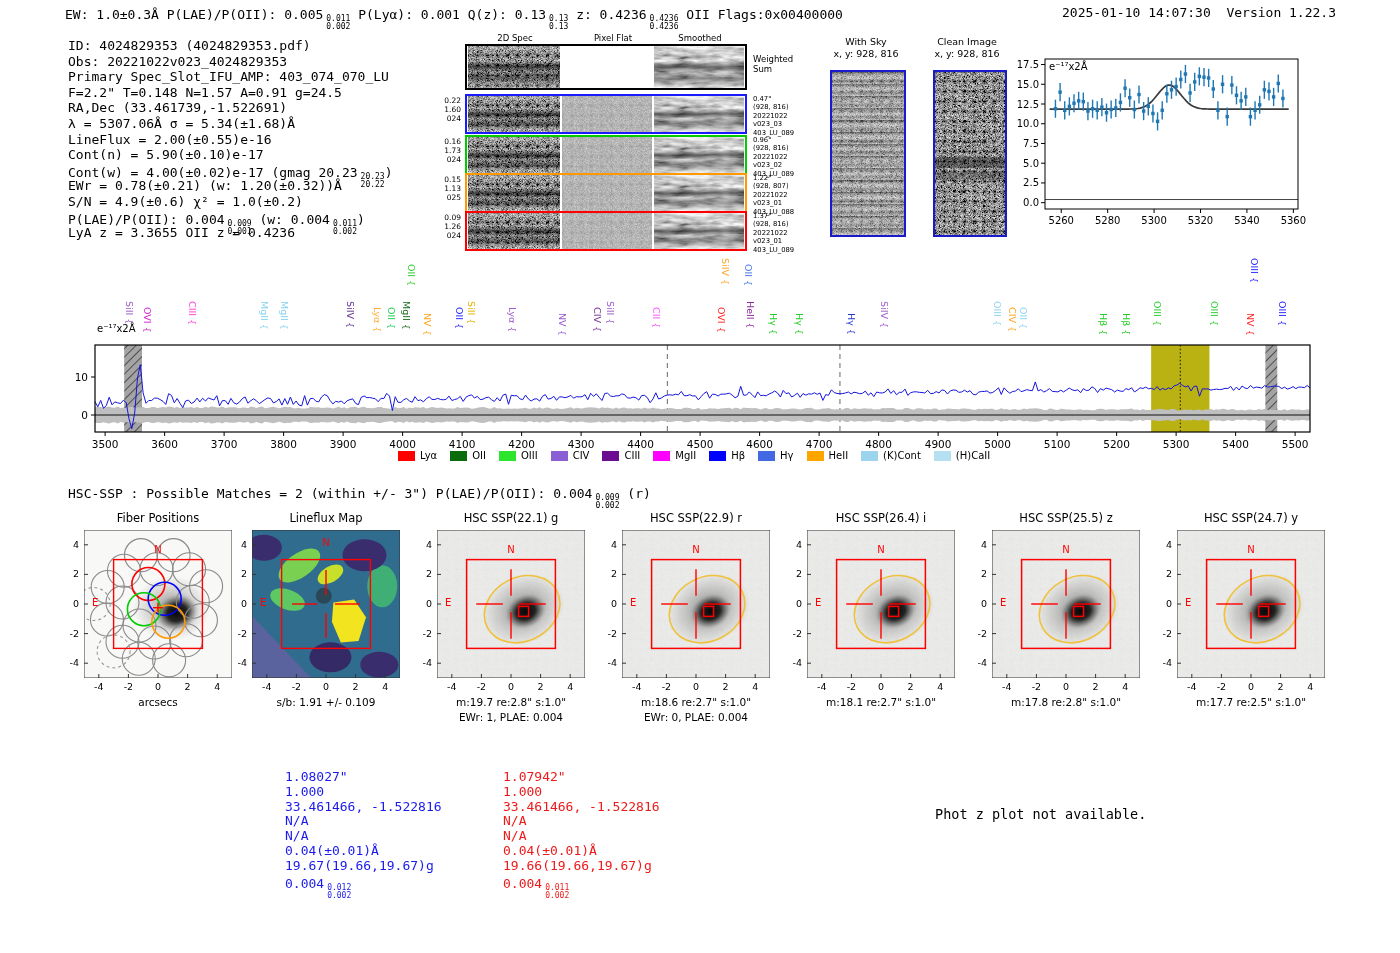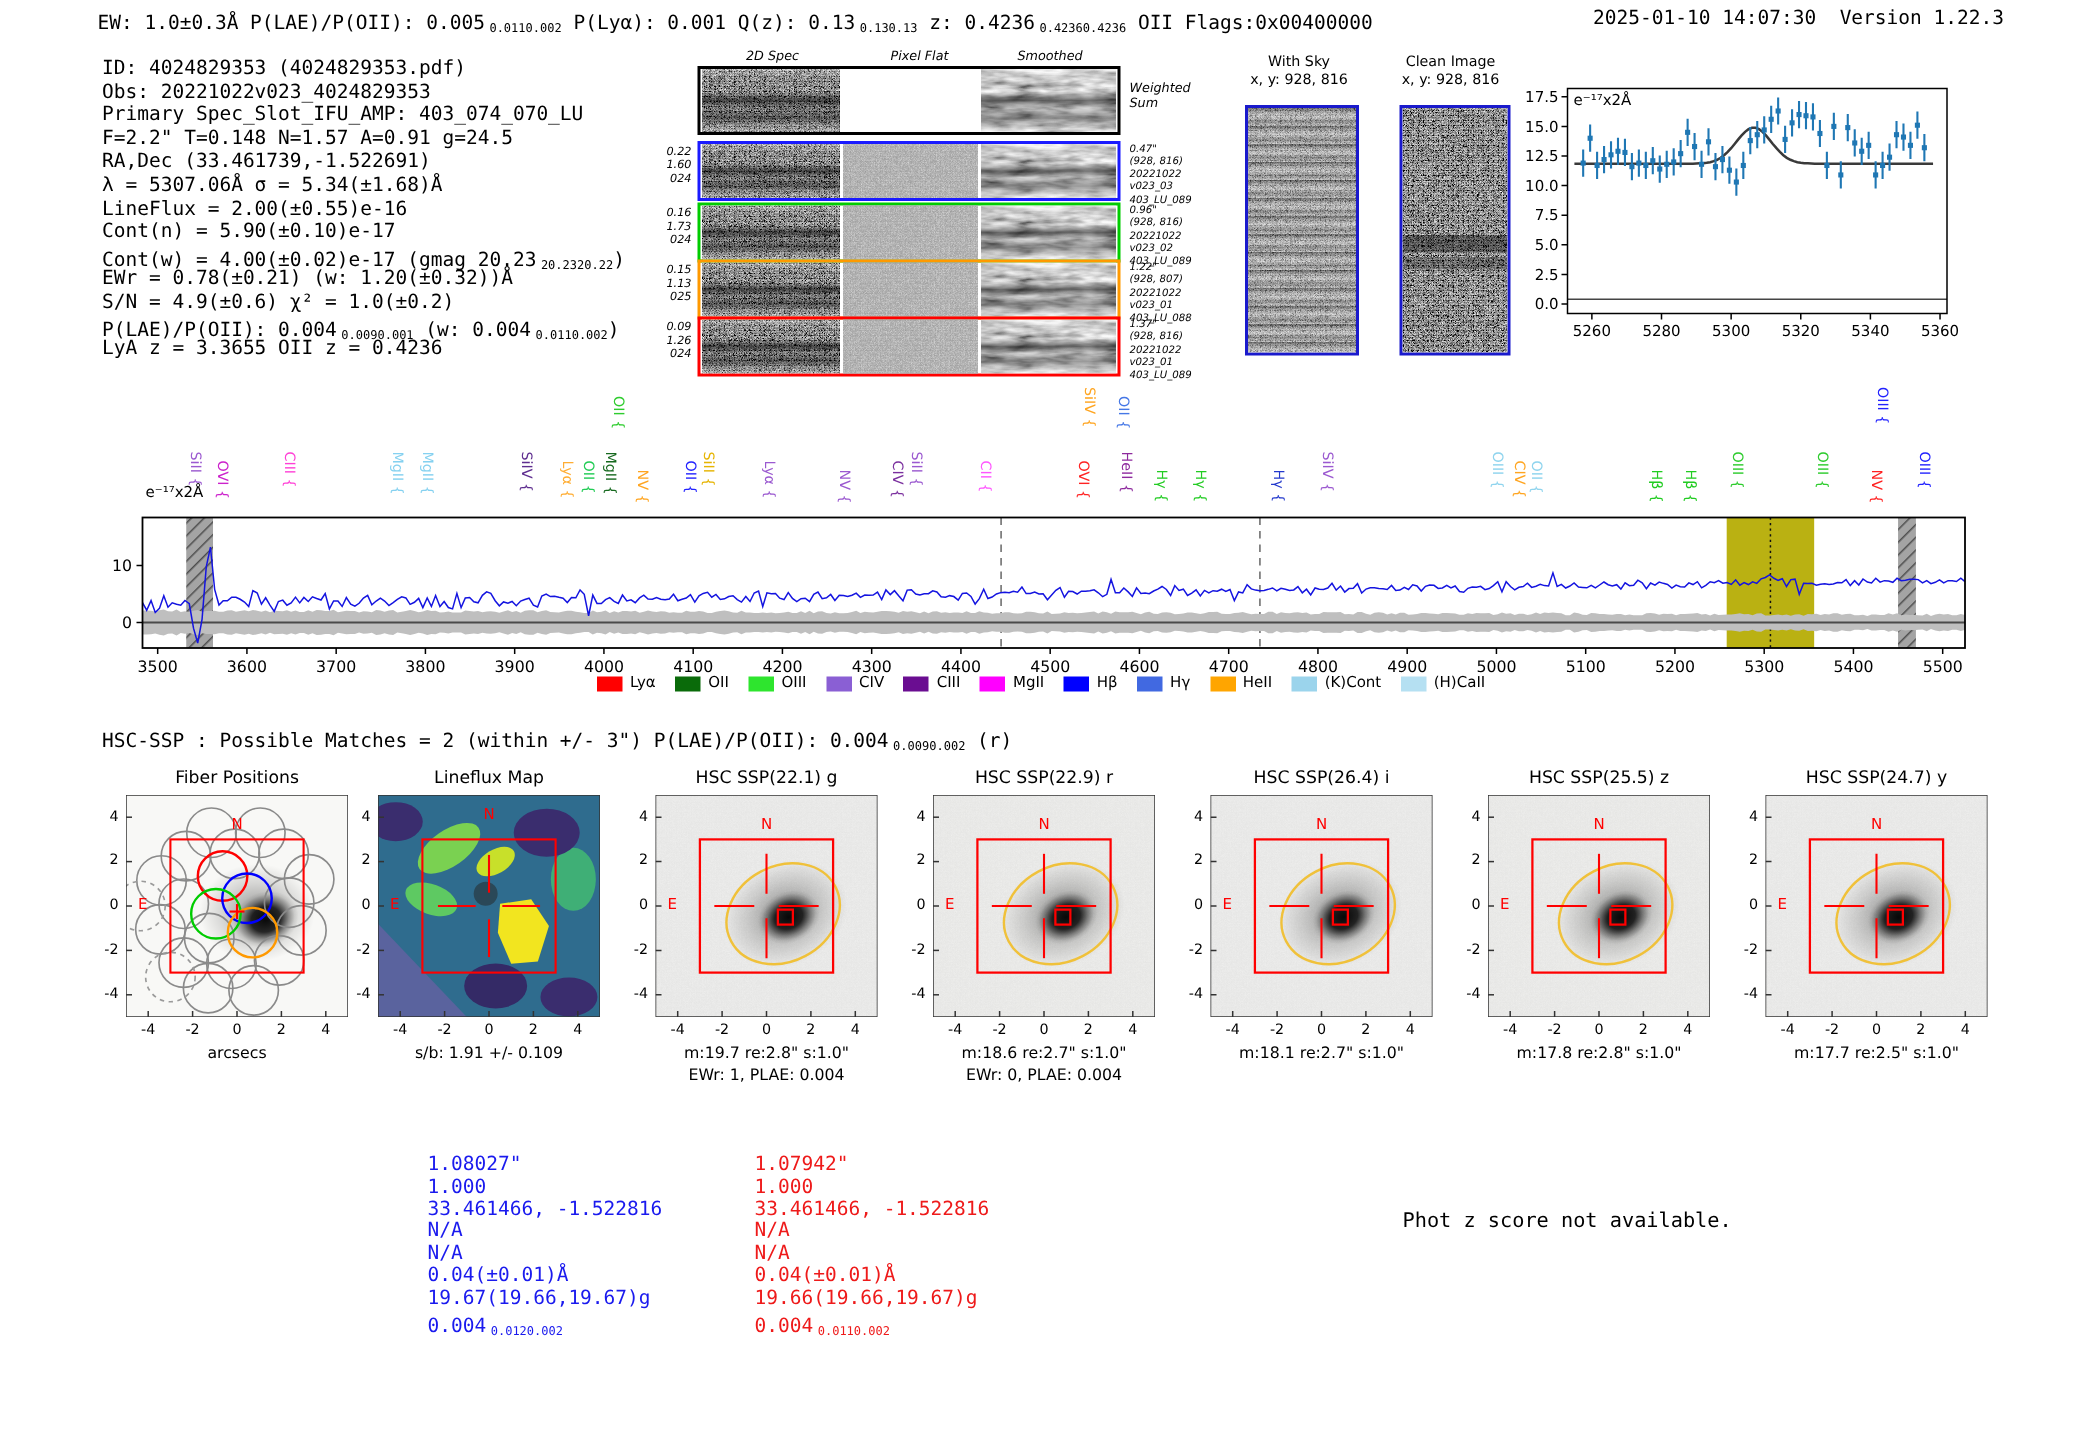--- a/index.html
+++ b/index.html
@@ -3,25 +3,25 @@
 <meta charset="utf-8">
 <style>
   html,body{margin:0;padding:0;background:#fff;}
   #root{position:relative;width:1400px;height:953px;background:#ffffff;overflow:hidden;
         font-family:"DejaVu Sans",sans-serif;color:#000;}
   .abs{position:absolute;}
   .mono{font-family:"DejaVu Sans Mono",monospace;}
   .sans{font-family:"DejaVu Sans",sans-serif;}
   #hdr-left{left:65px;top:5px;font-size:13px;white-space:nowrap;}
   #hdr-right{right:64px;top:5px;font-size:13px;white-space:nowrap;}
-  .ss{display:inline-flex;justify-content:space-between;font-size:8px;
+  .ss{display:inline-flex;flex-direction:column;justify-content:space-between;font-size:8px;
       line-height:1.05;vertical-align:-2px;margin-left:3px;text-align:left;margin-top:10px;}
   #info-block{left:68px;top:38px;font-size:13px;line-height:15.6px;white-space:nowrap;}
   .iline{height:15.6px;}
-  #spec2d{left:465px;top:33px;width:345px;height:222px;font-family:"DejaVu Sans",sans-serif;font-style:italic;}
+  #spec2d{left:465px;top:33px;width:345px;height:222px;font-family:"DejaVu Sans",sans-serif;}
   .s2title{position:absolute;top:0;font-size:8.5px;transform:translateX(-50%);white-space:nowrap;}
   .s2row{position:absolute;left:0;width:278px;box-sizing:content-box;}
   .s2seg{position:absolute;top:0;height:100%;overflow:hidden;}
   .s2seg svg{display:block;width:100%;height:100%;}
   .s2left{position:absolute;font-size:7.5px;line-height:9px;text-align:right;width:22px;}
   .s2right{position:absolute;font-size:6.8px;line-height:8.4px;white-space:nowrap;}
   .skytitle{position:absolute;font-size:9.5px;text-align:center;line-height:11.5px;transform:translateX(-50%);white-space:nowrap;}
   .skybox{position:absolute;border:2px solid #1a1acc;overflow:hidden;}
   .fill{position:absolute;left:0;top:0;width:100%;height:100%;}
   .stripes{background:repeating-linear-gradient(180deg,#4a4a4a 0px,#b9b9b9 3px,#e6e6e6 6px,#8a8a8a 9px,#d8d8d8 12px);}
@@ -941,15 +941,15 @@
       <div><span>33.461466, -1.522816</span></div>
       <div><span>N/A</span></div>
       <div><span>N/A</span></div>
       <div><span>0.04(±0.01)Å</span></div>
       <div><span>19.66(19.66,19.67)g</span></div>
       <div><span>0.004</span><span class="ss">
           <span>0.011</span>
           <span>0.002</span>
         </span></div>
     </div>
-  <div id="photz" class="abs mono">Phot z score not available.</div>
+  <div id="photz" class="abs mono">Phot z plot not available.</div>
 
 </div>
 
 </body></html>

